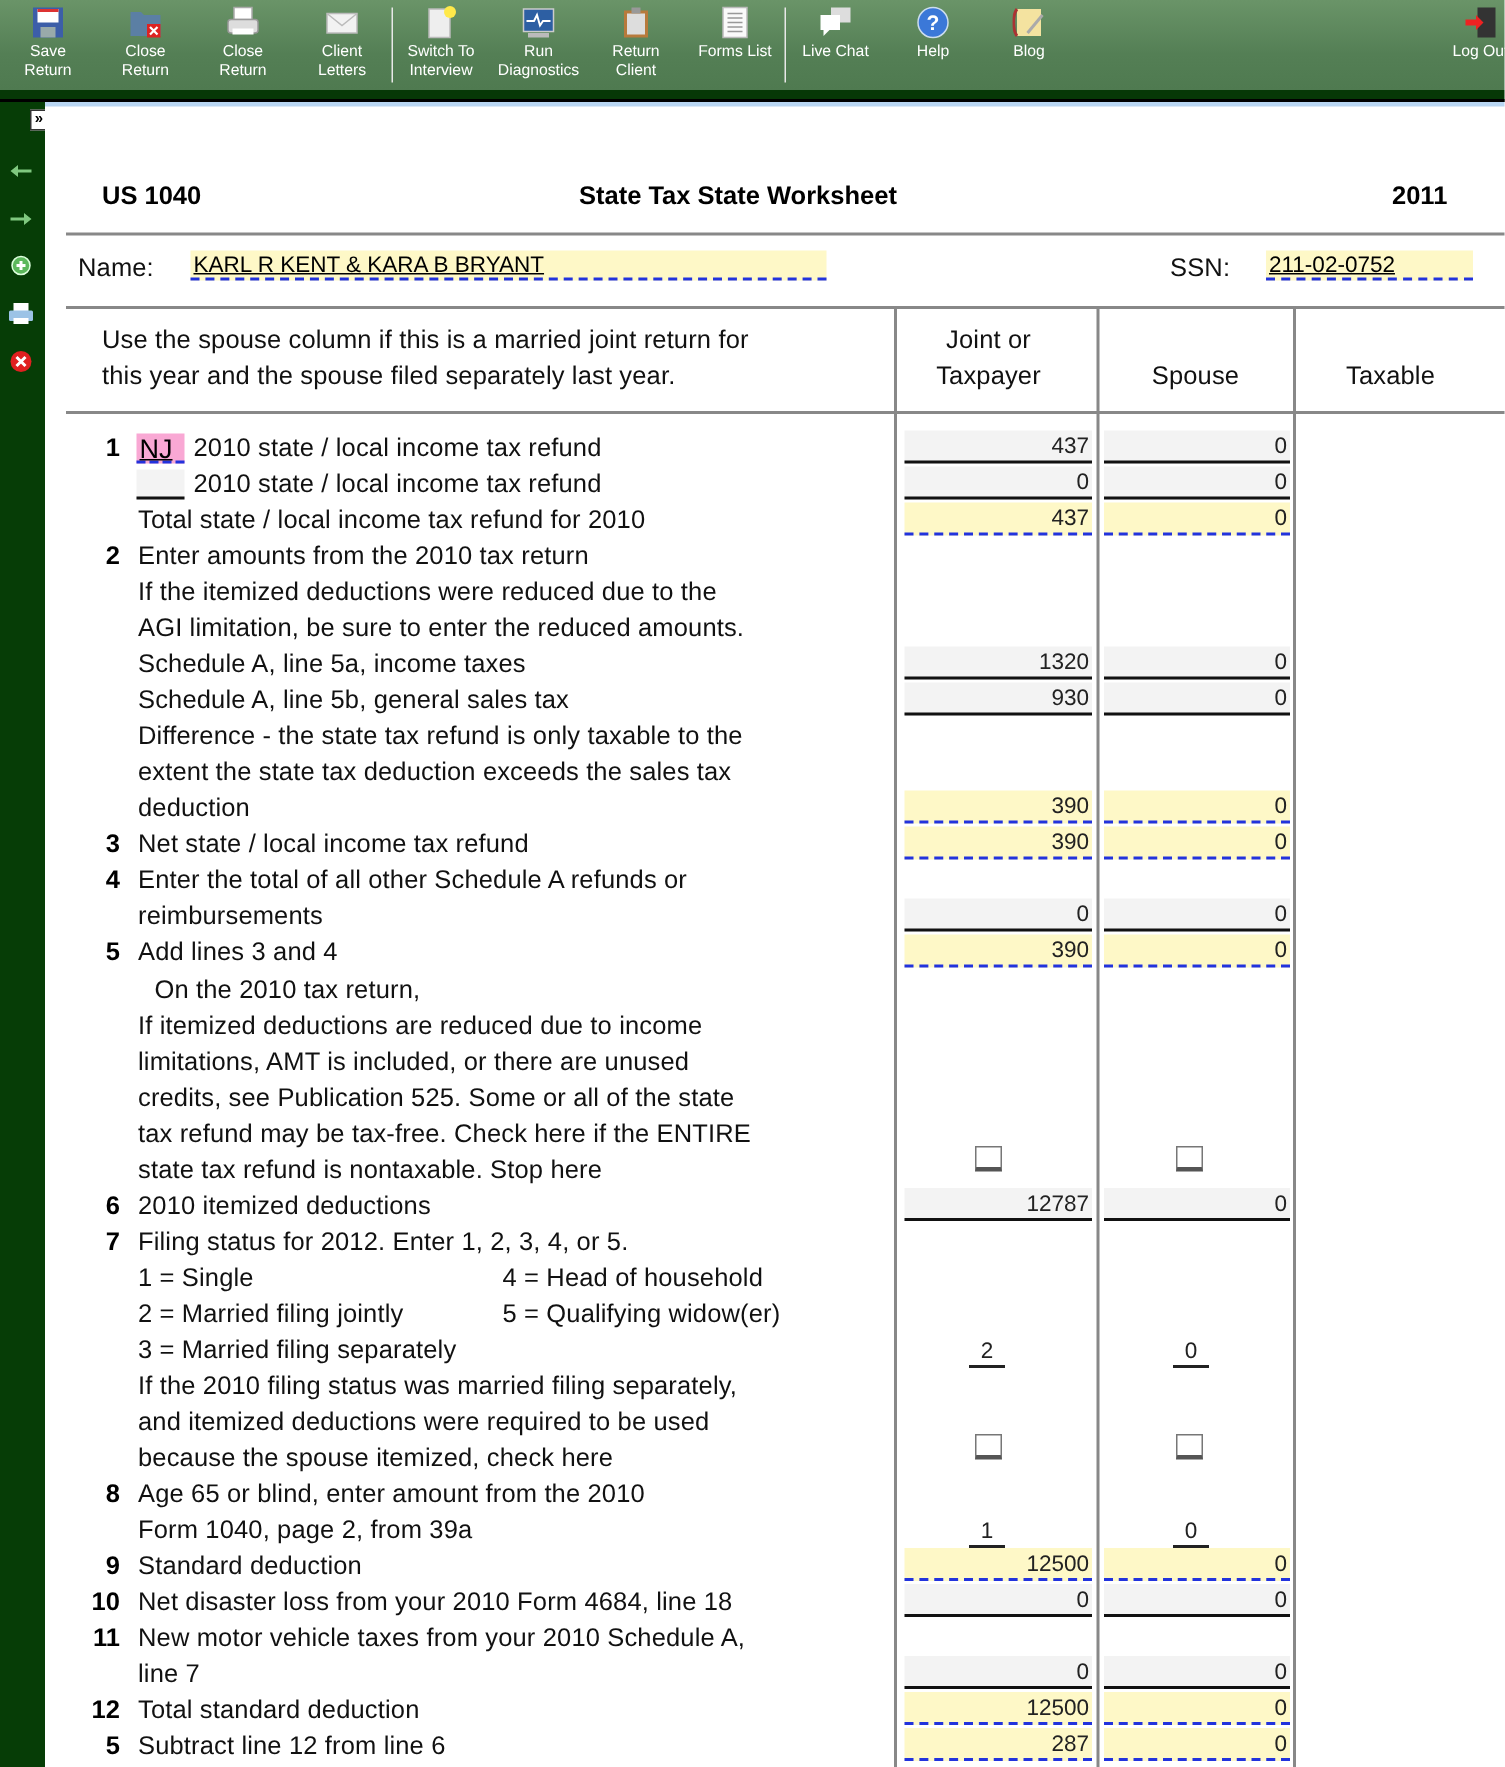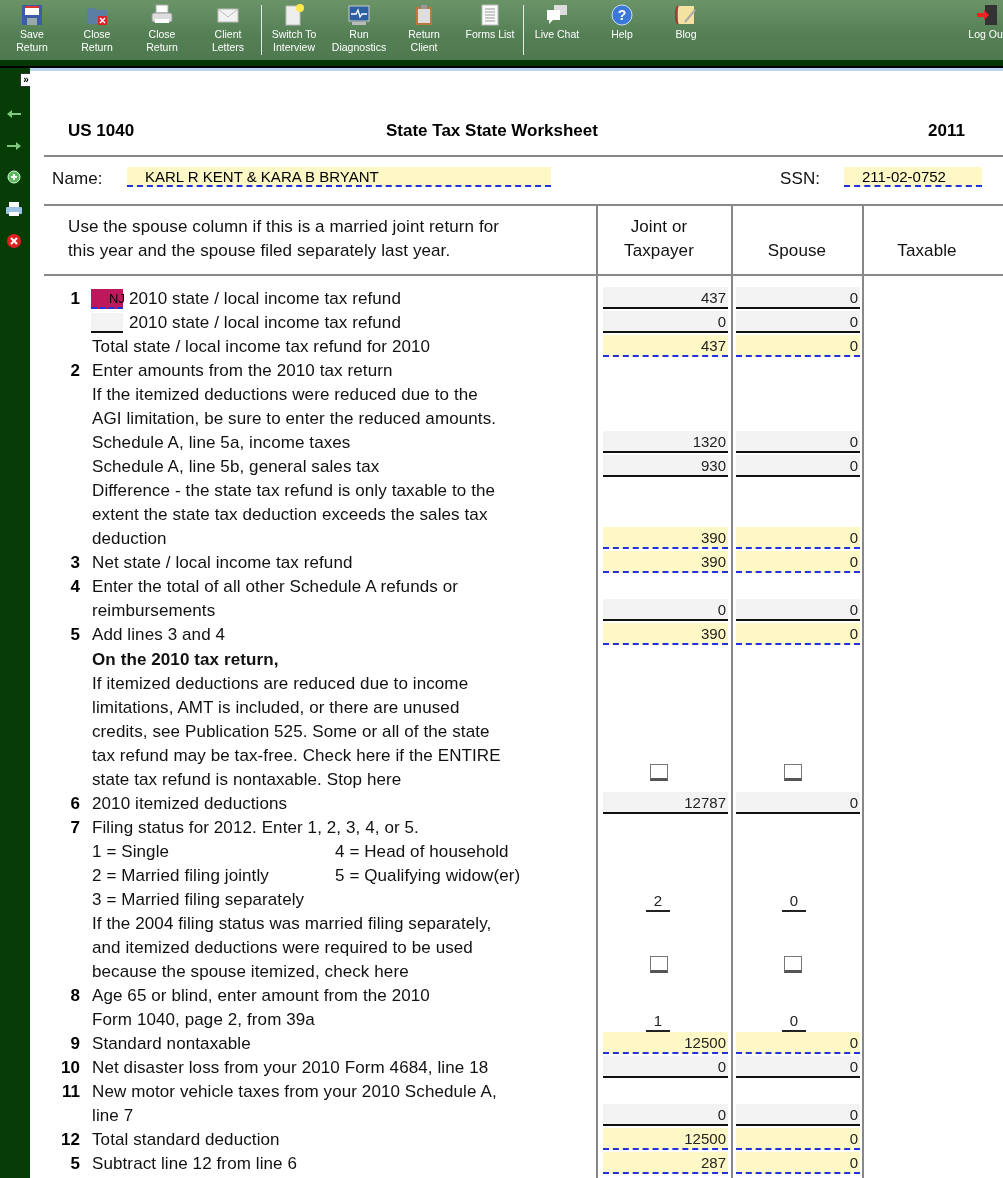--- a/index.html
+++ b/index.html
@@ -18,21 +18,21 @@
   .hdr { font-weight: bold; font-size: 17px; }
   .rule { position: absolute; height: 2px; background: #888; }
   .vrule { position: absolute; width: 2px; background: #888; }
   .lbl { position: absolute; font-size: 17px; color: #111; white-space: nowrap; letter-spacing: 0.1px; }
   .num { position: absolute; font-size: 17px; font-weight: bold; width: 30px; text-align: right; }
   .fld { position: absolute; height: 22px; font-size: 15px; text-align: right; padding-right: 2px; line-height: 22px; color: #222; cursor: text; }
   .fld.gray { background: #f3f3f3; border-bottom: 2px solid #111; }
   .fld.yellow { background: #fef8c7; border-bottom: 2px dashed #2233dd; }
   .fld.small { width: 24px; text-align: center; background: transparent; border-bottom: 2px solid #222; padding-right: 0; }
   .chk { position: absolute; width: 18px; height: 17px; border: 1px solid #777; border-bottom: 3px solid #555; background: #fff; cursor: pointer; }
-  .inline-fld { position: absolute; font-size: 15px; line-height: 20px; height: 20px; padding-left: 18px; cursor: text; }
+  .inline-fld { position: absolute; font-size: 15px; line-height: 20px; height: 20px; padding-left: 2px; cursor: text; text-decoration: underline; }
 </style>
 </head>
 <body>
 
 <div id="toolbar">
   <div class="tb-btn" style="left:0px">
     <svg class="ico" viewBox="0 0 22 22">
         <rect x="1" y="1" width="20" height="20" fill="#3c5ea8"></rect>
         <rect x="4" y="2" width="14" height="9" fill="#fff"></rect>
         <rect x="6" y="14" width="10" height="7" fill="#9aa"></rect>
@@ -170,21 +170,21 @@
   <div class="lbl" style="left:702px;top:170px;width:130px;text-align:center">Spouse</div>
   <div class="lbl" style="left:834px;top:170px;width:126px;text-align:center">Taxable</div>
   <div class="rule" style="left:14px;top:203px;width:959px"></div>
 
   <div class="vrule" style="left:566px;top:134px;height:980px"></div>
   <div class="vrule" style="left:701px;top:134px;height:980px"></div>
   <div class="vrule" style="left:832px;top:134px;height:980px"></div>
 
   <div id="lines">
       <div class="num" style="left:20px;top:218px">1</div>
-      <div class="inline-fld" style="left:61px;top:218px;width:32px;background:#be185d;border-bottom:2px dashed #2233dd;font-size:13px">NJ</div>
+      <div class="inline-fld" style="left:61px;top:218px;width:32px;background:#f9a8d4;border-bottom:2px dashed #2233dd;font-size:18px">NJ</div>
       <div class="lbl" style="left:99px;top:218px">2010 state / local income tax refund</div>
       <div class="fld gray" style="left:573px;top:216px;width:125px">437</div>
       <div class="fld gray" style="left:706px;top:216px;width:124px">0</div>
       <div class="inline-fld" style="left:61px;top:242px;width:32px;background:#f3f3f3;border-bottom:2px solid #111"></div>
       <div class="lbl" style="left:99px;top:242px">2010 state / local income tax refund</div>
       <div class="fld gray" style="left:573px;top:240px;width:125px">0</div>
       <div class="fld gray" style="left:706px;top:240px;width:124px">0</div>
       <div class="lbl" style="left:62px;top:266px">Total state / local income tax refund for 2010</div>
       <div class="fld yellow" style="left:573px;top:264px;width:125px">437</div>
       <div class="fld yellow" style="left:706px;top:264px;width:124px">0</div>
@@ -209,53 +209,53 @@
       <div class="fld yellow" style="left:706px;top:480px;width:124px">0</div>
       <div class="num" style="left:20px;top:506px">4</div>
       <div class="lbl" style="left:62px;top:506px">Enter the total of all other Schedule A refunds or</div>
       <div class="lbl" style="left:62px;top:530px">reimbursements</div>
       <div class="fld gray" style="left:573px;top:528px;width:125px">0</div>
       <div class="fld gray" style="left:706px;top:528px;width:124px">0</div>
       <div class="num" style="left:20px;top:554px">5</div>
       <div class="lbl" style="left:62px;top:554px">Add lines 3 and 4</div>
       <div class="fld yellow" style="left:573px;top:552px;width:125px">390</div>
       <div class="fld yellow" style="left:706px;top:552px;width:124px">0</div>
-      <div class="lbl" style="left:62px;top:579px;font-weight:bold">On the 2010 tax return,</div>
+      <div class="lbl" style="left:73px;top:579px;font-weight:normal">On the 2010 tax return,</div>
       <div class="lbl" style="left:62px;top:603px">If itemized deductions are reduced due to income</div>
       <div class="lbl" style="left:62px;top:627px">limitations,  AMT is included,  or there are unused</div>
       <div class="lbl" style="left:62px;top:651px">credits,  see Publication 525.  Some or all of the state</div>
       <div class="lbl" style="left:62px;top:675px">tax refund may be tax-free.  Check here if the ENTIRE</div>
       <div class="lbl" style="left:62px;top:699px">state tax refund is nontaxable.  Stop here</div>
       <div class="chk" style="left:620px;top:693px"></div>
       <div class="chk" style="left:754px;top:693px"></div>
       <div class="num" style="left:20px;top:723px">6</div>
       <div class="lbl" style="left:62px;top:723px">2010 itemized deductions</div>
       <div class="fld gray" style="left:573px;top:721px;width:125px">12787</div>
       <div class="fld gray" style="left:706px;top:721px;width:124px">0</div>
       <div class="num" style="left:20px;top:747px">7</div>
       <div class="lbl" style="left:62px;top:747px">Filing status for 2012.  Enter 1,  2,  3,  4,  or  5.</div>
       <div class="lbl" style="left:62px;top:771px">1 = Single</div>
       <div class="lbl" style="left:305px;top:771px">4 = Head of household</div>
       <div class="lbl" style="left:62px;top:795px">2 = Married filing jointly</div>
       <div class="lbl" style="left:305px;top:795px">5 = Qualifying widow(er)</div>
       <div class="lbl" style="left:62px;top:819px">3 = Married filing separately</div>
       <div class="fld small" style="left:616px;top:819px">2</div>
       <div class="fld small" style="left:752px;top:819px">0</div>
-      <div class="lbl" style="left:62px;top:843px">If the 2004 filing status was married filing separately,</div>
+      <div class="lbl" style="left:62px;top:843px">If the 2010 filing status was married filing separately,</div>
       <div class="lbl" style="left:62px;top:867px">and itemized deductions were required to be used</div>
       <div class="lbl" style="left:62px;top:891px">because the spouse itemized,  check here</div>
       <div class="chk" style="left:620px;top:885px"></div>
       <div class="chk" style="left:754px;top:885px"></div>
       <div class="num" style="left:20px;top:915px">8</div>
       <div class="lbl" style="left:62px;top:915px">Age 65 or blind,  enter amount from the 2010</div>
       <div class="lbl" style="left:62px;top:939px">Form 1040,  page 2,  from 39a</div>
       <div class="fld small" style="left:616px;top:939px">1</div>
       <div class="fld small" style="left:752px;top:939px">0</div>
       <div class="num" style="left:20px;top:963px">9</div>
-      <div class="lbl" style="left:62px;top:963px">Standard nontaxable</div>
+      <div class="lbl" style="left:62px;top:963px">Standard deduction</div>
       <div class="fld yellow" style="left:573px;top:961px;width:125px">12500</div>
       <div class="fld yellow" style="left:706px;top:961px;width:124px">0</div>
       <div class="num" style="left:20px;top:987px">10</div>
       <div class="lbl" style="left:62px;top:987px">Net disaster loss from your 2010 Form 4684,  line 18</div>
       <div class="fld gray" style="left:573px;top:985px;width:125px">0</div>
       <div class="fld gray" style="left:706px;top:985px;width:124px">0</div>
       <div class="num" style="left:20px;top:1011px">11</div>
       <div class="lbl" style="left:62px;top:1011px">New motor vehicle taxes from your 2010 Schedule A,</div>
       <div class="lbl" style="left:62px;top:1035px">line 7</div>
       <div class="fld gray" style="left:573px;top:1033px;width:125px">0</div>

